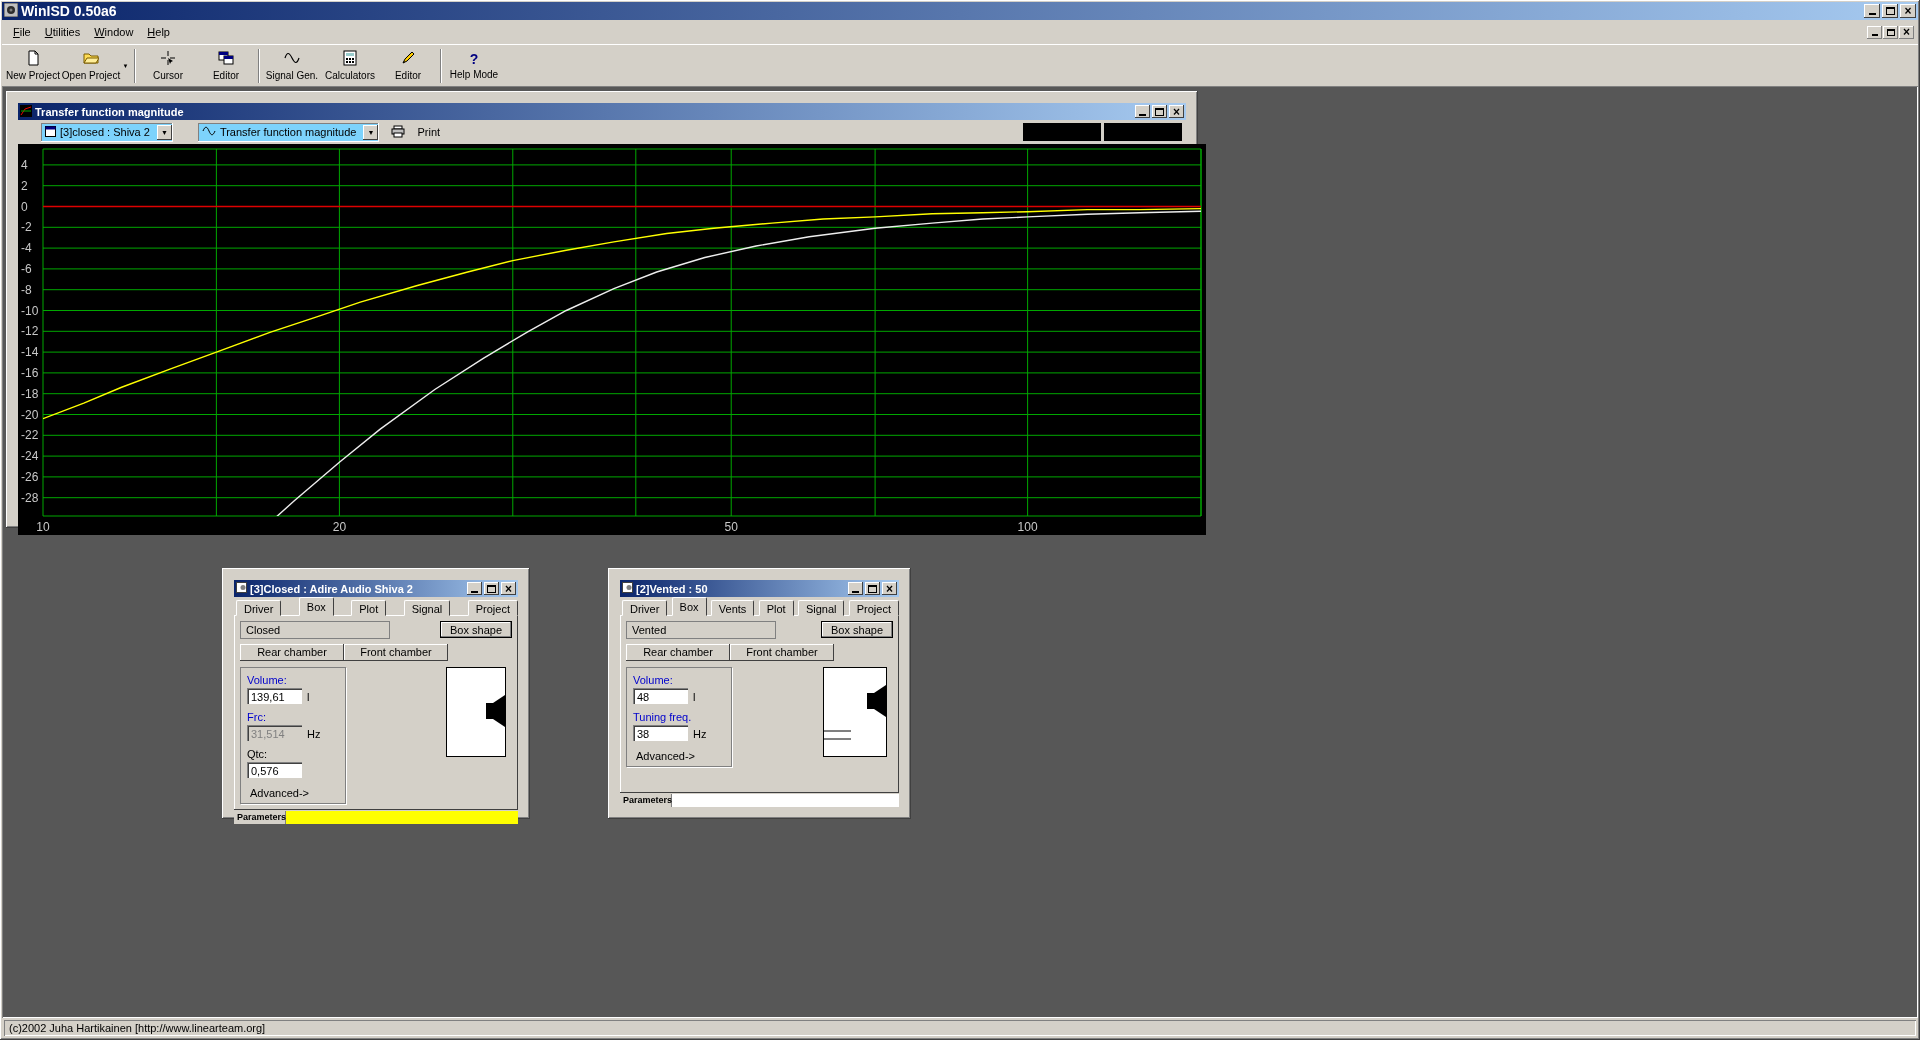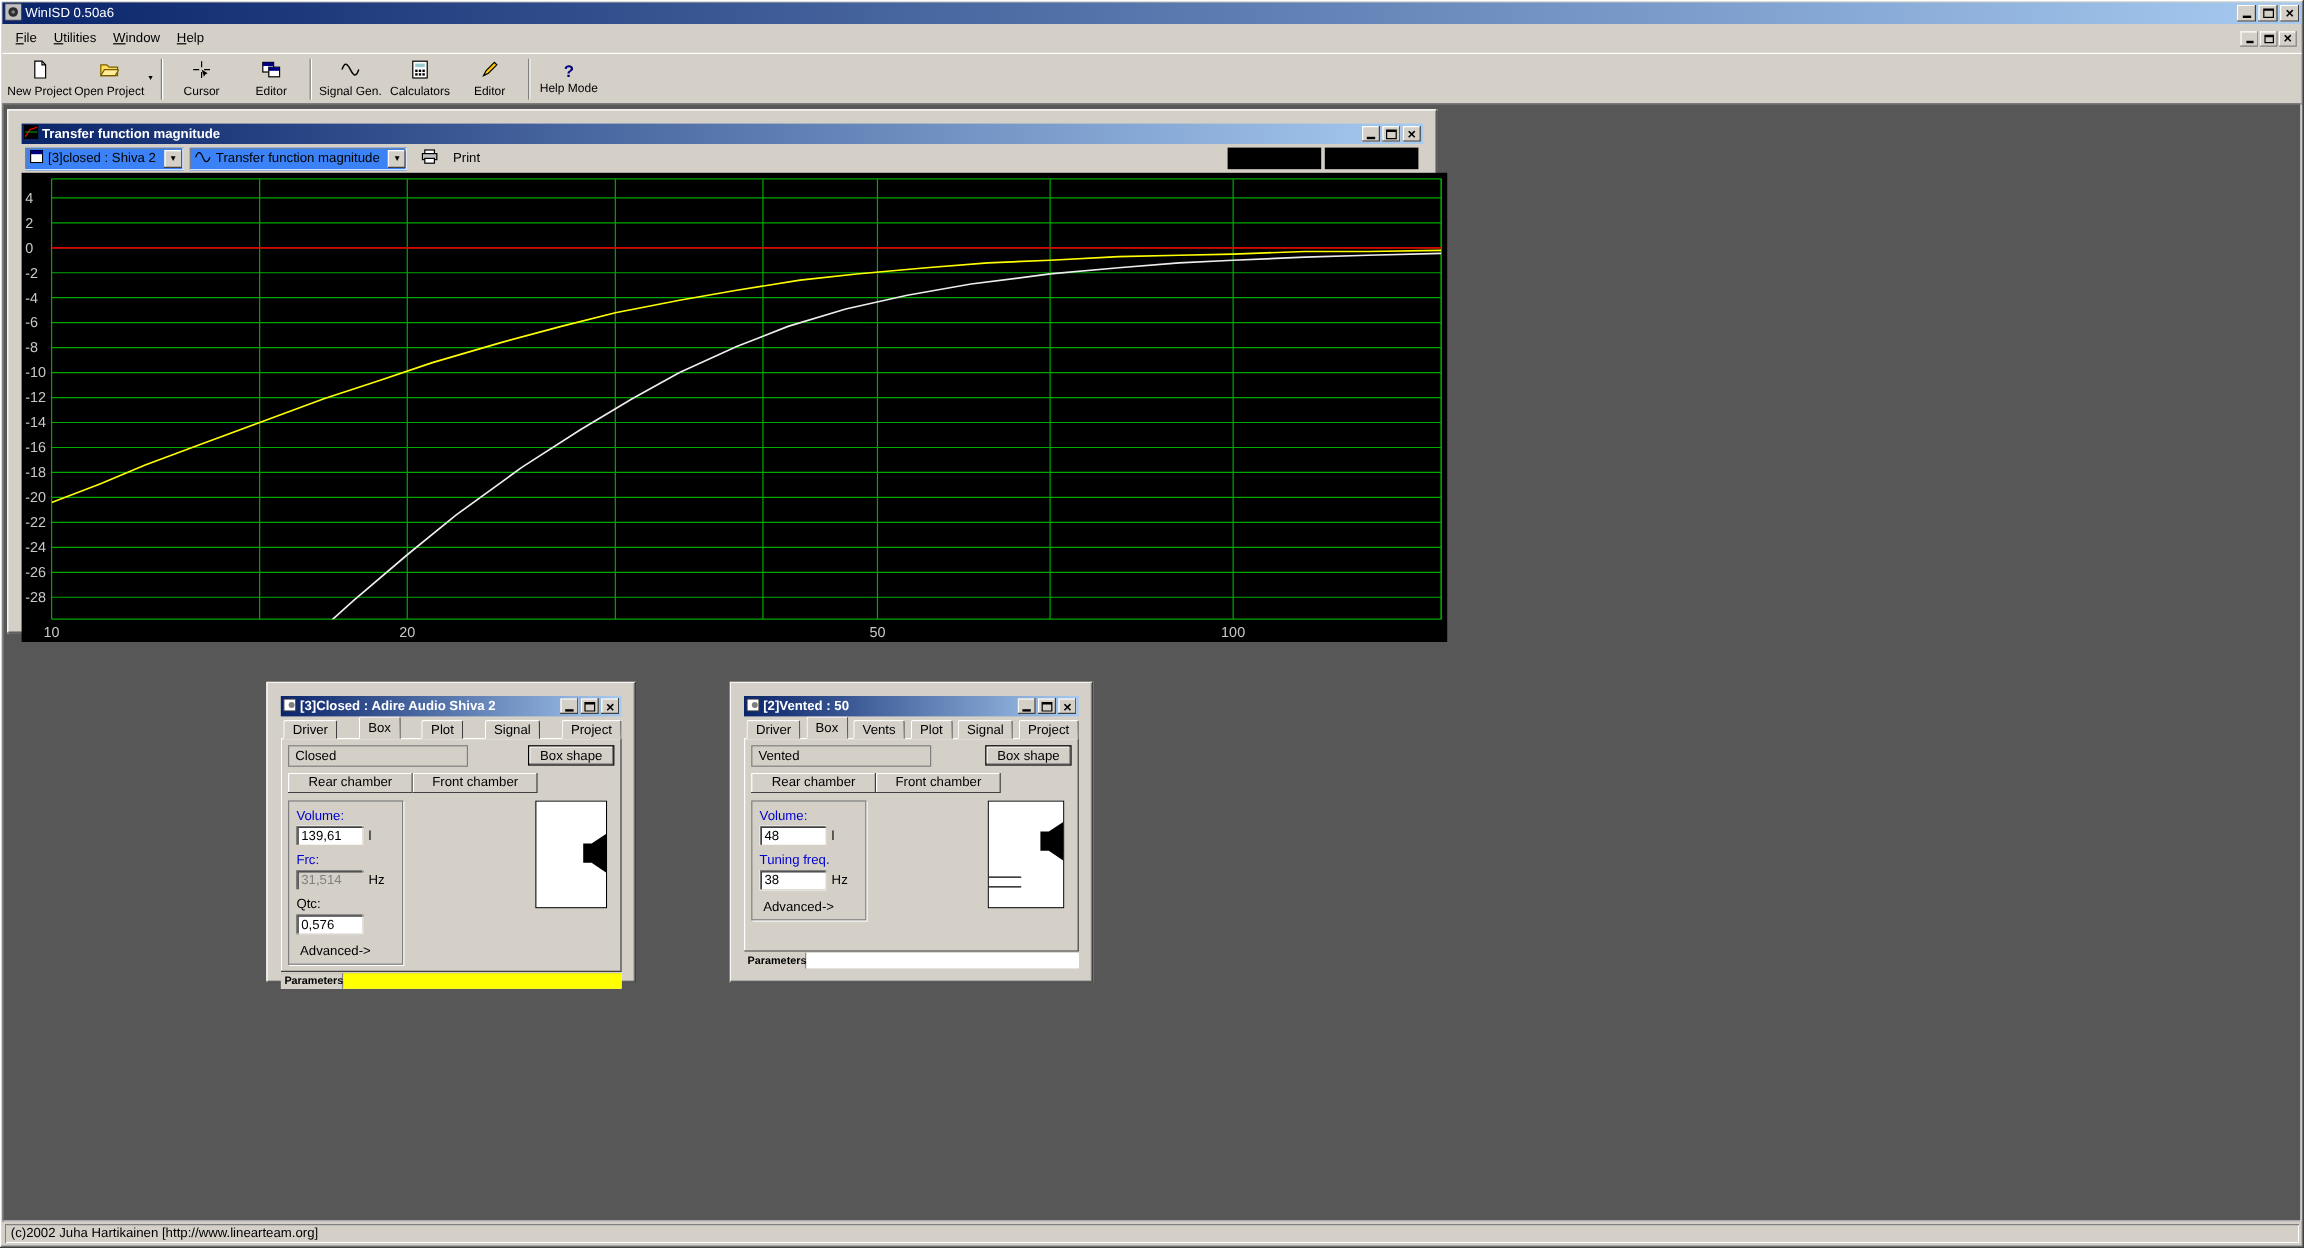--- a/index.html
+++ b/index.html
@@ -5,21 +5,21 @@
   * { box-sizing: border-box; margin: 0; padding: 0; }
   html, body { width: 1920px; height: 1040px; overflow: hidden; }
   body { font-family: "Liberation Sans", sans-serif; font-size: 11px; color: #000; background: #d4d0c8; }
 
   .raised { box-shadow: inset -1px -1px 0 #404040, inset 1px 1px 0 #fff, inset -2px -2px 0 #808080, inset 2px 2px 0 #d4d0c8; }
 
   .app { width: 1920px; height: 1040px; display: flex; flex-direction: column; background: #d4d0c8; padding: 2px; }
 
   
   .main-titlebar { height: 18px; background: linear-gradient(to right, #0a246a, #a6caf0); display: flex; align-items: center; padding: 0 2px; gap: 3px; flex: none; }
-  .main-title { color: #fff; font-weight: normal; font-size: 11px; flex: 1; }
+  .main-title { color: #fff; font-weight: bold; font-size: 14px; flex: 1; }
   .cap-btns { display: flex; gap: 2px; align-items: center; }
   .cap-btn { width: 16px; height: 14px; background: #d4d0c8; box-shadow: inset -1px -1px 0 #404040, inset 1px 1px 0 #fff; display: flex; align-items: center; justify-content: center; cursor: default; }
   .cap-btn.sm { width: 15px; height: 13px; }
   .g-min { width: 7px; height: 2px; background: #000; margin-top: 6px; }
   .g-max { width: 9px; height: 8px; border: 1px solid #000; border-top-width: 2px; }
   .g-close { font-size: 12px; font-weight: bold; line-height: 10px; }
 
   
   .menubar { height: 22px; display: flex; align-items: center; padding: 12px 4px; flex: none; }
   .menu-item { padding: 3px 7px; }
@@ -44,21 +44,21 @@
   .status-panel { flex: 1; box-shadow: inset 1px 1px 0 #808080, inset -1px -1px 0 #fff; padding: 2px 5px; }
 
   
   .child { position: absolute; background: #d4d0c8; padding: 12px; display: flex; flex-direction: column; }
   .child-titlebar { height: 17px; background: linear-gradient(to right, #0a246a, #a6caf0); display: flex; align-items: center; padding: 0 2px; gap: 3px; flex: none; }
   .child-title { color: #fff; font-weight: bold; font-size: 11px; flex: 1; white-space: nowrap; overflow: hidden; }
 
   
   .plot-win { left: 4px; top: 5px; width: 1192px; height: 437px; }
   .plot-toolbar { height: 24px; display: flex; align-items: center; gap: 5px; padding: 2px 3px; flex: none; }
-  .combo { height: 19px; display: flex; align-items: center; box-shadow: inset -1px -1px 0 #fff, inset 1px 1px 0 #808080; padding: 0 1px 0 4px; gap: 4px; background: #3b82f6; }
+  .combo { height: 19px; display: flex; align-items: center; box-shadow: inset -1px -1px 0 #fff, inset 1px 1px 0 #808080; padding: 0 1px 0 4px; gap: 4px; background: #7dd3fc; margin-left: 20px; }
   .combo-text { padding-right: 3px; white-space: nowrap; }
   .combo-arrow { width: 15px; height: 15px; box-shadow: inset -1px -1px 0 #404040, inset 1px 1px 0 #fff; display: flex; align-items: center; justify-content: center; font-size: 7px; background: #d4d0c8; }
   .print-btn { height: 20px; display: flex; align-items: center; gap: 12px; padding: 0 7px; }
   .readouts { margin-left: auto; display: flex; gap: 3px; padding-right: 1px; }
   .readout { width: 78px; height: 18px; background: #000; }
   .chart-area { background: #000; width: 1188px; height: 391px; flex: none; }
   #chart-svg { display: block; font-family: "Liberation Sans", sans-serif; }
 
   
   .closed-win { left: 220px; top: 482px; width: 308px; height: 251px; }
@@ -68,21 +68,21 @@
   .tab { height: 16px; padding: 2px 7px 0; background: #d4d0c8; border: 1px solid; border-color: #fff #404040 #d4d0c8 #fff; border-radius: 2px 2px 0 0; white-space: nowrap; }
   .tab.active { height: 19px; padding-top: 3px; z-index: 2; }
   .tab-page { flex: 1; box-shadow: inset -1px -1px 0 #404040, inset 1px 1px 0 #fff; padding: 6px; display: flex; flex-direction: column; background: #d4d0c8; }
 
   .row1 { display: flex; justify-content: space-between; flex: none; }
   .flat-combo { width: 150px; height: 18px; border: 1px solid #808080; background: #d4d0c8; padding: 2px 5px; }
   .thin-btn { height: 17px; padding: 1px 9px; background: #d4d0c8; border: 1px solid #000; box-shadow: inset -1px -1px 0 #808080, inset 1px 1px 0 #fff; font-family: "Liberation Sans", sans-serif; font-size: 11px; }
   .chamber-tabs { display: flex; margin-top: 5px; flex: none; }
   .chamber-tab { width: 104px; height: 17px; text-align: center; padding-top: 2px; background: #d4d0c8; box-shadow: inset -1px -1px 0 #404040, inset 1px 1px 0 #fff; }
   .body-row { display: flex; margin-top: 6px; flex: 1; }
-  .fields-group { width: 96px; border: 1px solid #808080; box-shadow: 1px 1px 0 #fff; padding: 6px 6px 4px; align-self: flex-start; }
+  .fields-group { width: 106px; border: 1px solid #808080; box-shadow: 1px 1px 0 #fff; padding: 6px 6px 4px; align-self: flex-start; }
   .field { margin-bottom: 6px; }
   .f-label { margin-bottom: 2px; }
   .f-label.blue { color: #0000cc; }
   .f-row { display: flex; align-items: center; gap: 4px; }
   .f-input { width: 56px; height: 17px; border: none; outline: none; background: #fff; box-shadow: inset -1px -1px 0 #d4d0c8, inset 1px 1px 0 #808080, inset 2px 2px 0 #404040; font-family: "Liberation Sans", sans-serif; font-size: 11px; padding: 1px 4px; }
   .f-input:disabled { background: #d4d0c8; color: #808080; }
   .advanced { margin-top: 8px; padding-left: 3px; }
   .preview { margin-left: auto; margin-right: 6px; }
   .preview svg { display: block; }
 

